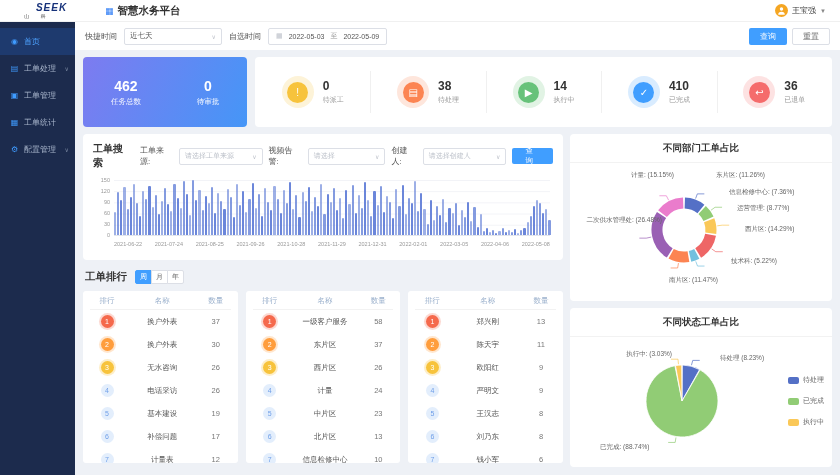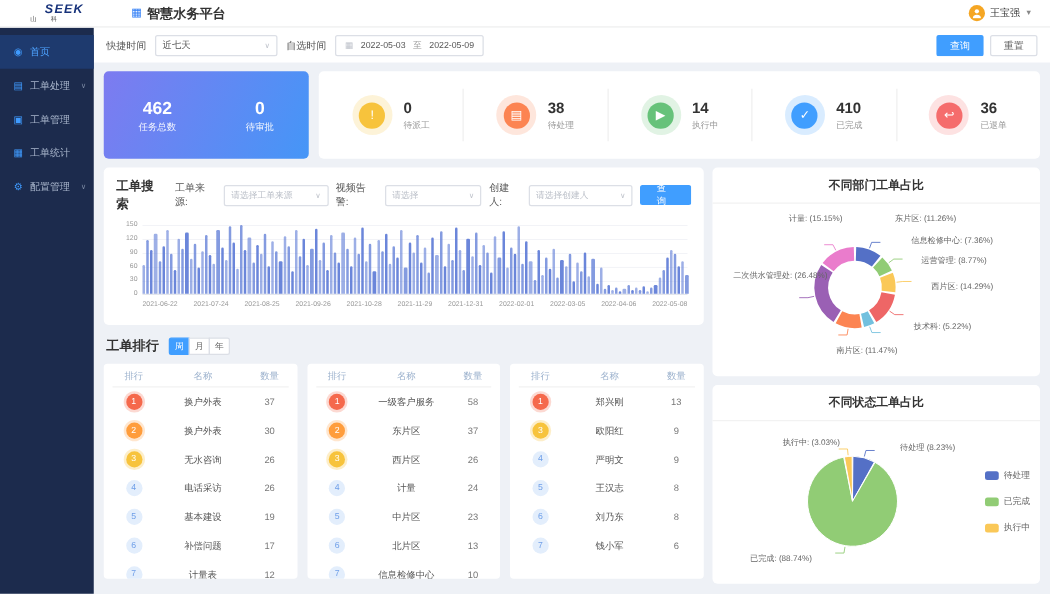--- a/index.html
+++ b/index.html
@@ -575,20 +575,27 @@
             </div>
             <div class="rt-row">
               <div class="col-rank">
                 <div class="rank-badge rb-1">1</div>
               </div>
               <div class="col-name">郑兴刚</div>
               <div class="col-qty">13</div>
             </div>
             <div class="rt-row">
               <div class="col-rank">
+                <div class="rank-badge rb-2">2</div>
+              </div>
+              <div class="col-name">陈天宇</div>
+              <div class="col-qty">11</div>
+            </div>
+            <div class="rt-row">
+              <div class="col-rank">
                 <div class="rank-badge rb-3">3</div>
               </div>
               <div class="col-name">欧阳红</div>
               <div class="col-qty">9</div>
             </div>
             <div class="rt-row">
               <div class="col-rank">
                 <div class="rank-badge rb-n">4</div>
               </div>
               <div class="col-name">严明文</div>

